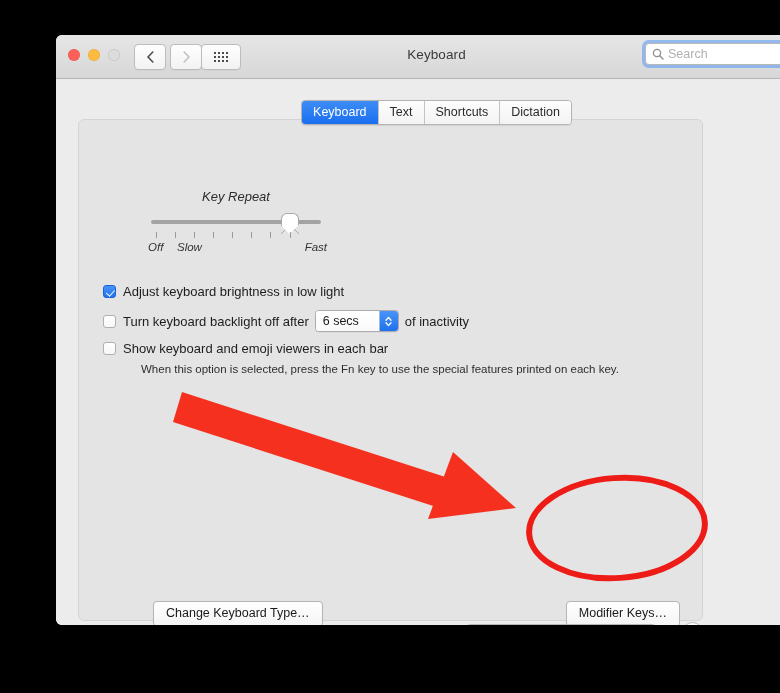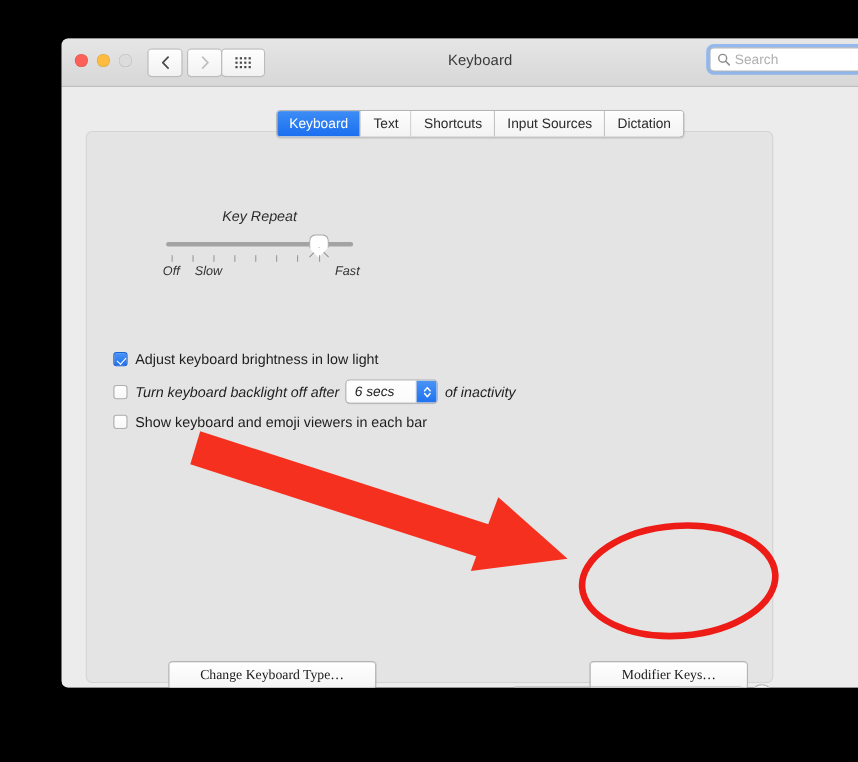--- a/index.html
+++ b/index.html
@@ -253,21 +253,21 @@
   .slabels {
     position: relative;
     height: 14px;
     margin-top: 2px;
     font-size: 11.5px;
     color: #333;
   }
   .slabels span { position: absolute; top: 0; white-space: nowrap; }
 
   
-  .checks { position: absolute; left: 124px; top: 201px; margin-top: 35px; }
+  .checks { position: absolute; left: 124px; top: 201px; }
   .crow {
     display: flex;
     align-items: center;
     margin-bottom: 11px;
     font-size: 13px;
     color: #1d1d1d;
   }
   .cbox {
     width: 13px;
     height: 13px;
@@ -327,27 +327,27 @@
     width: 18px;
     background: linear-gradient(to bottom, #4a93f7 0%, #1f72ef 100%);
     display: flex;
     align-items: center;
     justify-content: center;
     border-left: 1px solid #9db9e0;
   }
 
   
   .btn {
-    font-family: Liberation Serif, serif;
+    font-family: Liberation Sans, sans-serif;
     font-size: 12.5px;
     color: #1a1a1a;
     background: linear-gradient(to bottom, #ffffff 0%, #f4f4f4 100%);
     border: 1px solid #b5b5b5;
     border-radius: 4px;
-    padding: 4px 28px 5px;
+    padding: 4px 12px 5px;
     box-shadow: 0 0.5px 0.8px rgba(0,0,0,0.09);
     white-space: nowrap;
     line-height: 15px;
   }
   .btn-change  { position: absolute; left: 74px;  top: 481px; }
   .btn-mod     { position: absolute; right: 22px; top: 481px; }
   .btn-bt      { position: absolute; left: 410px; top: 545px; }
   .btn-help {
     position: absolute;
     left: 626px;
@@ -429,21 +429,20 @@
     </div>
   </div>
 
   <div class="winbody">
 
     <div class="tabs">
       <div class="tabbar">
         <div class="tab active">Keyboard</div>
         <div class="tab">Text</div>
         <div class="tab">Shortcuts</div>
-        <div class="tab">Input Sources</div>
         <div class="tab">Dictation</div>
       </div>
     </div>
 
     <div class="panel">
 
       <div class="slider-block" style="left:72px; top:69px; width:170px;font-style:italic;">
         <div class="slider-title">Key Repeat</div>
         <div class="track-area">
           <div class="track"></div>
@@ -467,41 +466,42 @@
       </div>
 
 
       <div class="checks" style="left:24px; top:164px;">
 
         <div class="crow">
           <span class="cbox on"></span>
           <span>Adjust keyboard brightness in low light</span>
         </div>
 
-        <div class="crow" style="margin-bottom:9px;font-style:italic;">
+        <div class="crow" style="margin-bottom:9px;">
           <span class="cbox"></span>
           <span>Turn keyboard backlight off after</span>
           <span class="popup">
             <span class="popup-label">6 secs</span>
             <span class="popup-arrows">
               <svg width="9" height="13" viewBox="0 0 9 13">
                 <polyline points="2,5.3 4.5,2.4 7,5.3" fill="none" stroke="#ffffff" stroke-width="1.35" stroke-linecap="round" stroke-linejoin="round"></polyline>
                 <polyline points="2,7.7 4.5,10.6 7,7.7" fill="none" stroke="#ffffff" stroke-width="1.35" stroke-linecap="round" stroke-linejoin="round"></polyline>
               </svg>
             </span>
           </span>
           <span>of inactivity</span>
         </div>
 
         <div class="crow">
           <span class="cbox"></span>
           <span>Show keyboard and emoji viewers in each bar</span>
         </div>
 
 
+        <div class="hint">When this option is selected, press the Fn key to use the special features printed on each key.</div>
       </div>
 
       <button class="btn btn-change">Change Keyboard Type…</button>
       <button class="btn btn-mod">Modifier Keys…</button>
     </div>
 
     <button class="btn btn-bt">Set Up Bluetooth Keyboard…</button>
     <div class="btn-help">?</div>
 
   </div>

